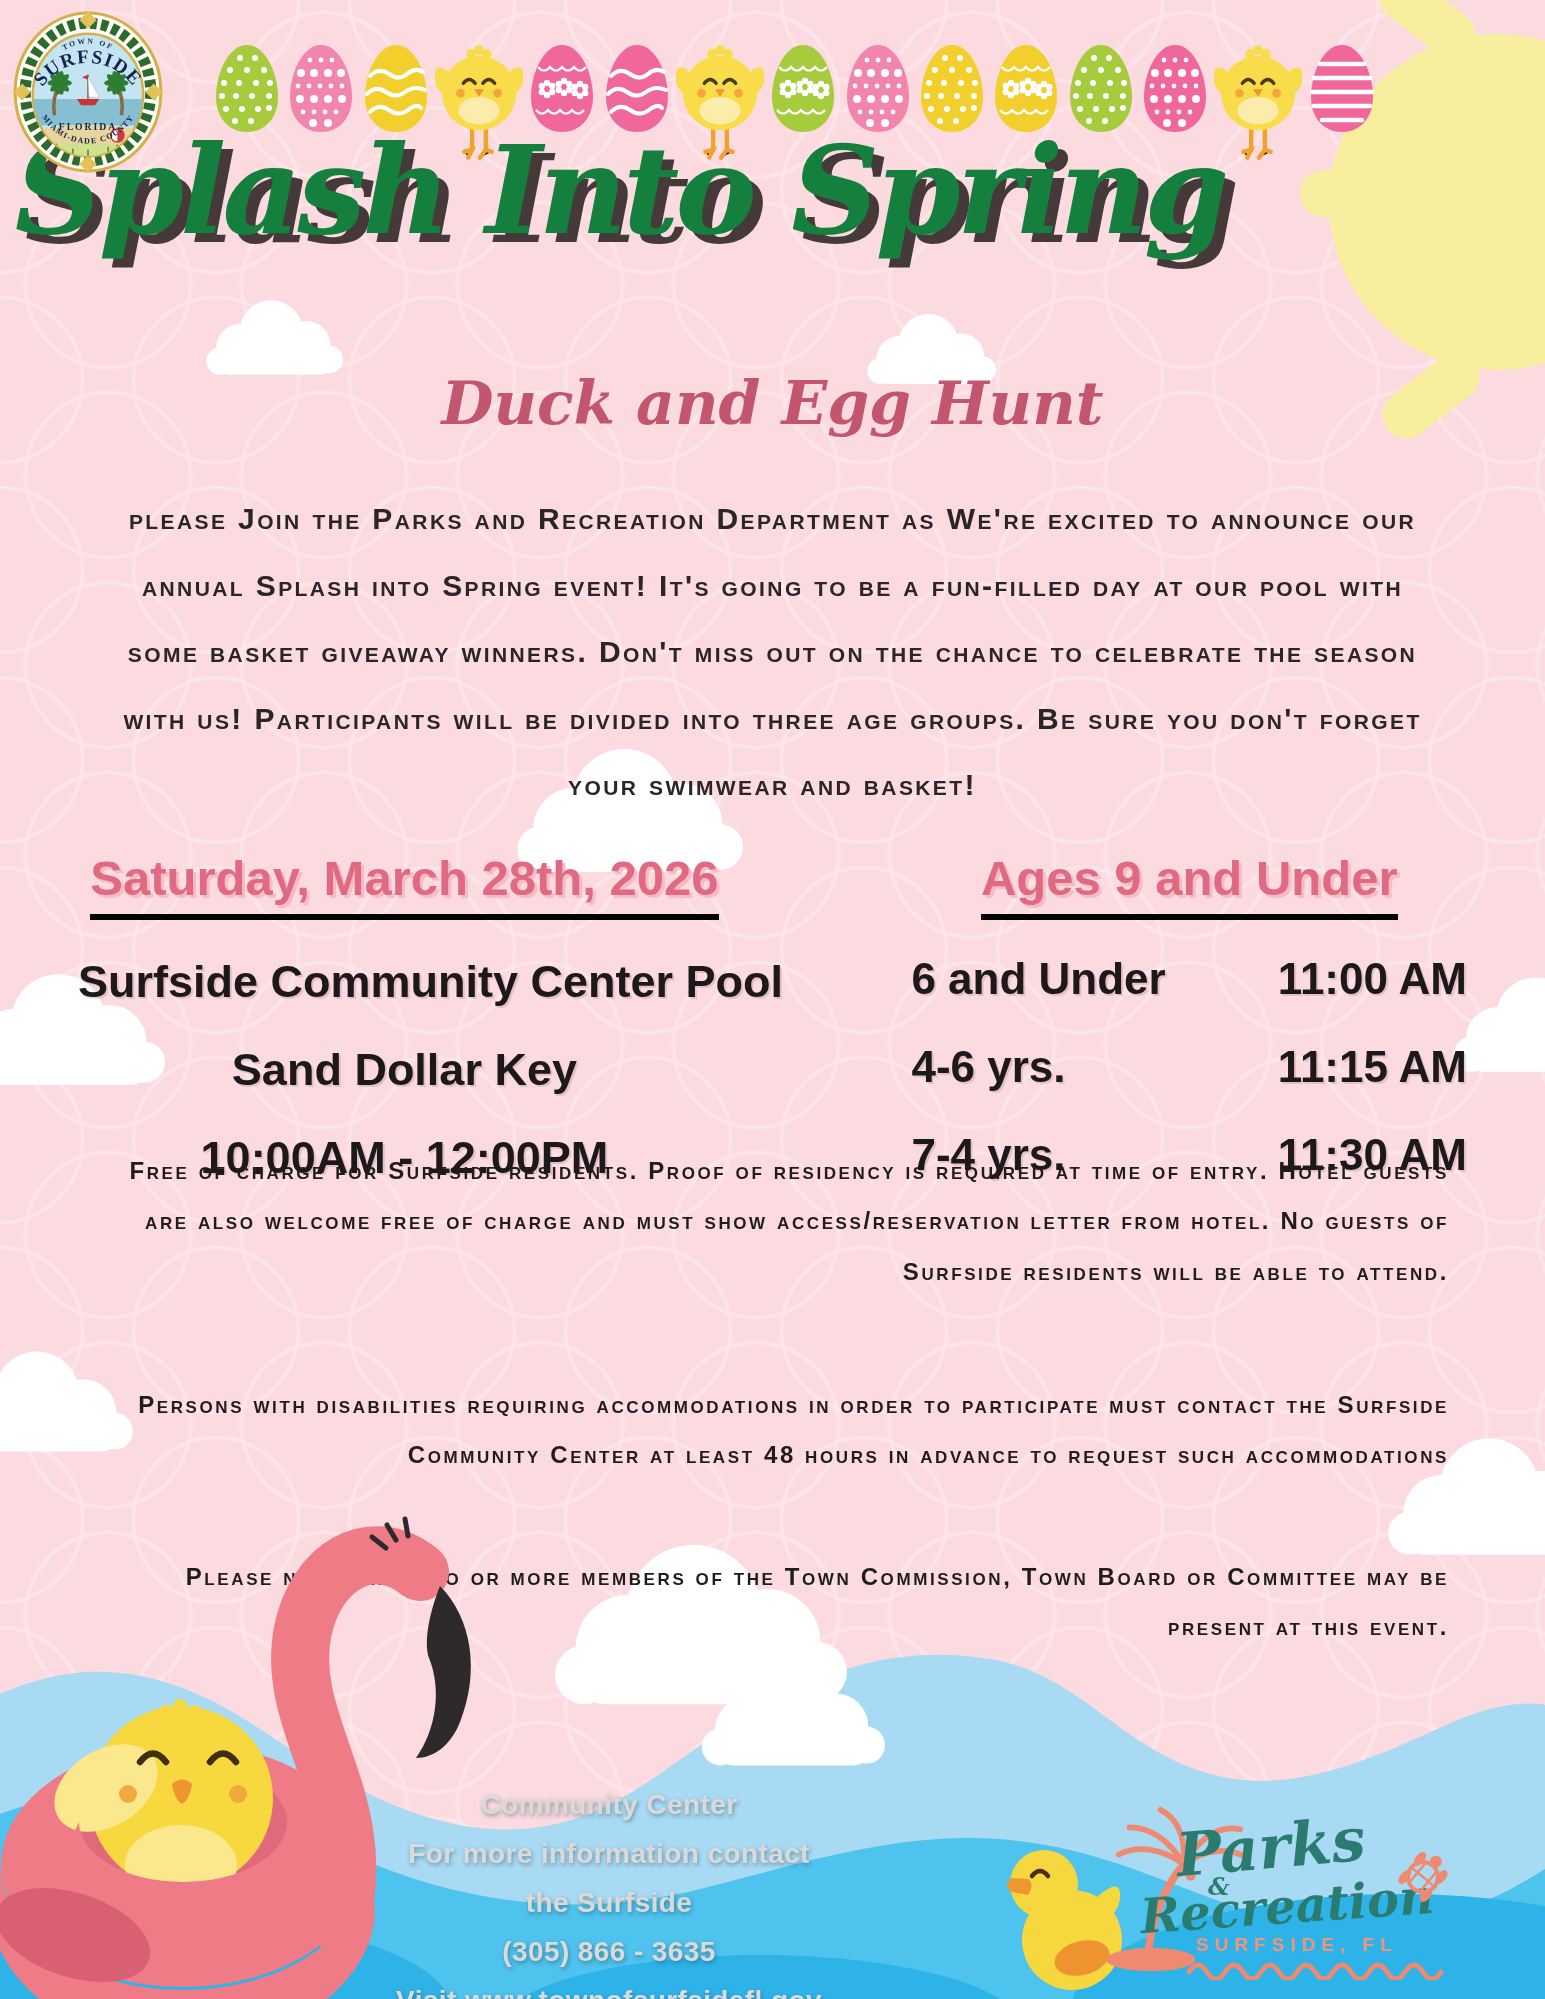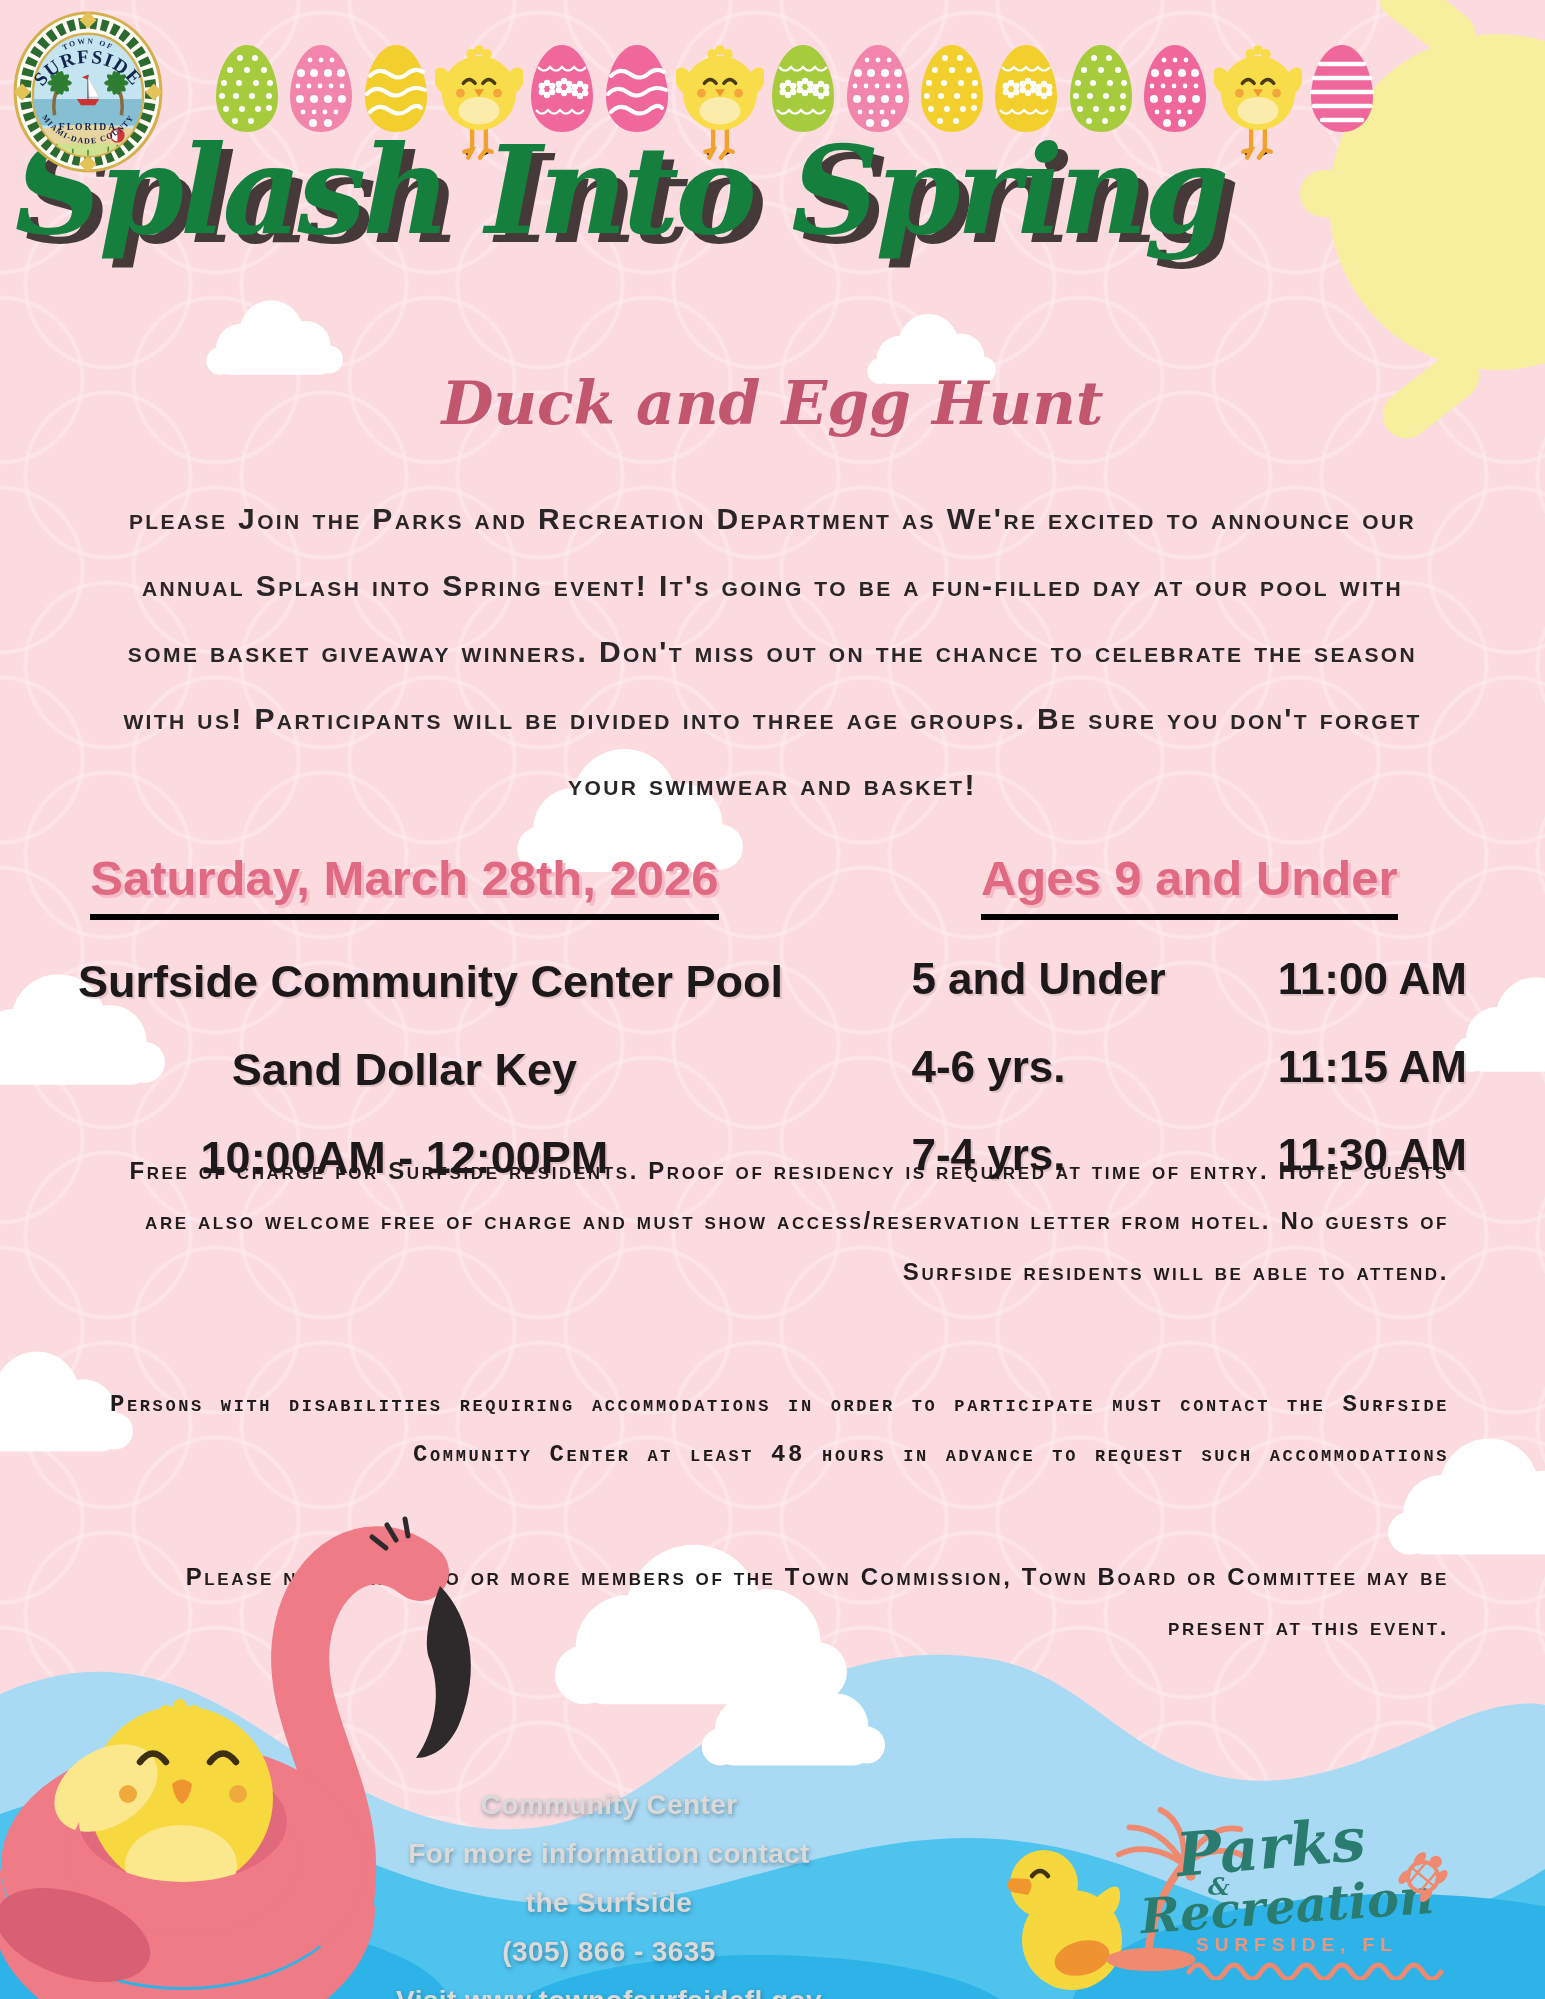--- a/index.html
+++ b/index.html
@@ -45,21 +45,21 @@
     text-shadow:3px 3px 0 rgba(246,183,196,.9);white-space:nowrap;}
   .event-line{margin-top:36px;font-weight:700;font-size:45px;color:#1d191a;
     text-shadow:2px 2px 0 rgba(150,110,118,.25);white-space:nowrap;text-align:center;}
   .schedule{margin-top:34px;}
   .schedule-row{display:flex;justify-content:space-between;font-weight:700;font-size:44px;
     color:#1d191a;margin-bottom:38px;text-shadow:2px 2px 0 rgba(150,110,118,.25);}
   
   .fine{position:absolute;left:96px;right:96px;text-align:right;font-variant:small-caps;
     font-weight:700;font-size:24px;letter-spacing:2.6px;line-height:2.1;color:#201c1d;z-index:4;}
   .fine1{top:1146px;}
-  .fine2{top:1380px;font-family:Liberation Mono, monospace;}
+  .fine2{top:1380px;}
   .fine3{top:1552px;}
   
   .water{position:absolute;left:0;bottom:0;width:1545px;height:400px;z-index:2;}
   .cloud{position:absolute;z-index:3;}
   .flamingo{position:absolute;left:-12px;bottom:-6px;width:545px;height:645px;z-index:4;}
   .duck{position:absolute;left:1002px;top:1838px;width:138px;height:156px;z-index:4;}
   .contact{position:absolute;left:383px;top:1780px;width:452px;text-align:center;z-index:5;
     font-weight:700;font-size:28px;line-height:49px;color:#dbdad8;letter-spacing:.4px;
     text-shadow:1px 2px 4px rgba(40,75,95,.5);}
   
@@ -405,21 +405,21 @@
     <div class="col-left">
       <span class="pink-heading">Saturday, March 28th, 2026</span>
       <div class="event-line">Surfside Community Center Pool</div>
       <div class="event-line">Sand Dollar Key</div>
       <div class="event-line">10:00AM - 12:00PM</div>
     </div>
     <div class="col-right">
       <span class="pink-heading">Ages 9 and Under</span>
       <div class="schedule">
         <div class="schedule-row">
-          <span>5 and Under</span>
+          <span>6 and Under</span>
           <span>11:00 AM</span>
         </div>
         <div class="schedule-row">
           <span>4-6 yrs.</span>
           <span>11:15 AM</span>
         </div>
         <div class="schedule-row">
           <span>7-4 yrs.</span>
           <span>11:30 AM</span>
         </div>

